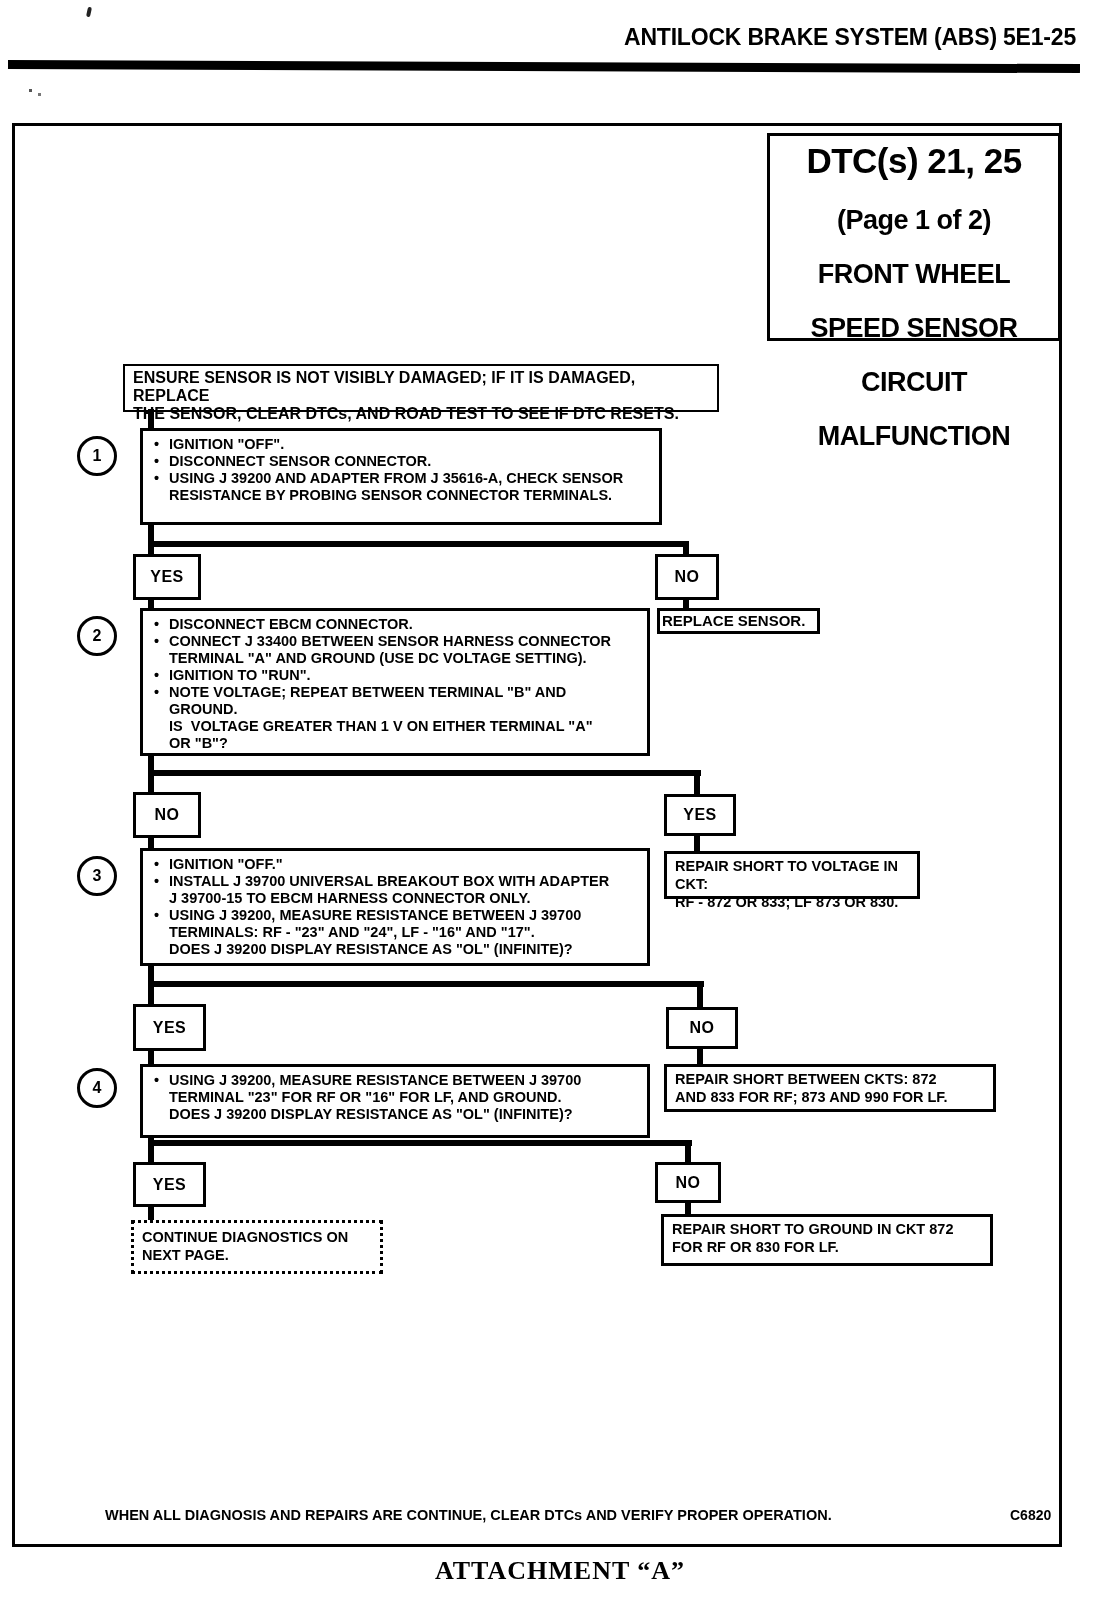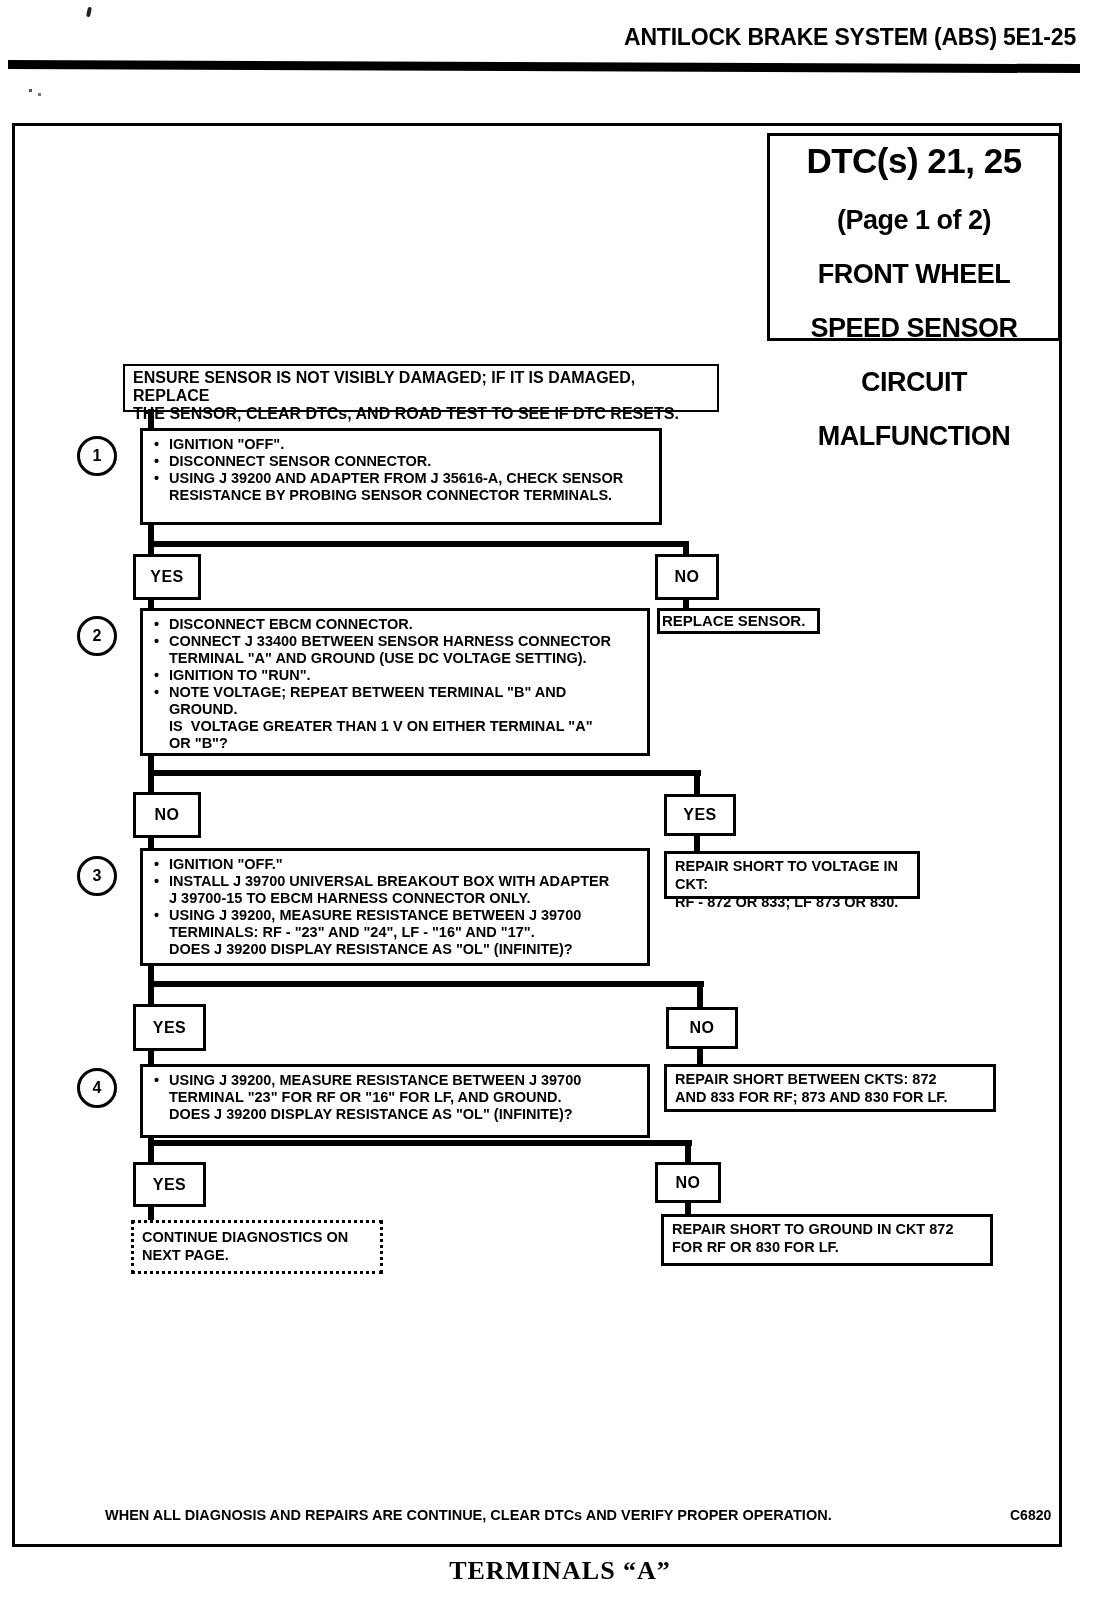--- a/index.html
+++ b/index.html
@@ -188,35 +188,35 @@
     <div class="brow">
         <span class="btxt">USING J 39200, MEASURE RESISTANCE BETWEEN J 39700
 TERMINALS: RF - "23" AND "24", LF - "16" AND "17".</span>
       </div>
     <div class="qrow">DOES J 39200 DISPLAY RESISTANCE AS "OL" (INFINITE)?</div>
   </div>
 
   <div class="fc-box lbl yes3">YES</div>
   <div class="fc-box lbl no3">NO</div>
   <div class="fc-box outcome repair-between">REPAIR SHORT BETWEEN CKTS: 872
-AND 833 FOR RF; 873 AND 830 FOR LF.</div>
+AND 833 FOR RF; 873 AND 990 FOR LF.</div>
 
   <div class="circle c4">4</div>
   <div class="fc-box step s4">
     <div class="brow">
         <span class="btxt">USING J 39200, MEASURE RESISTANCE BETWEEN J 39700
 TERMINAL "23" FOR RF OR "16" FOR LF, AND GROUND.</span>
       </div>
     <div class="qrow">DOES J 39200 DISPLAY RESISTANCE AS "OL" (INFINITE)?</div>
   </div>
 
   <div class="fc-box lbl yes4">YES</div>
   <div class="fc-box lbl no4">NO</div>
   <div class="fc-box outcome continue">CONTINUE DIAGNOSTICS ON
 NEXT PAGE.</div>
   <div class="fc-box outcome repair-ground">REPAIR SHORT TO GROUND IN CKT 872
 FOR RF OR 830 FOR LF.</div>
 
   <div class="footer-note">WHEN ALL DIAGNOSIS AND REPAIRS ARE CONTINUE, CLEAR DTCs AND VERIFY PROPER OPERATION.</div>
   <div class="footer-code">C6820</div>
-  <div class="attachment">TERMINALS “A”</div>
+  <div class="attachment">ATTACHMENT “A”</div>
 
 </div>
 
 </body></html>

